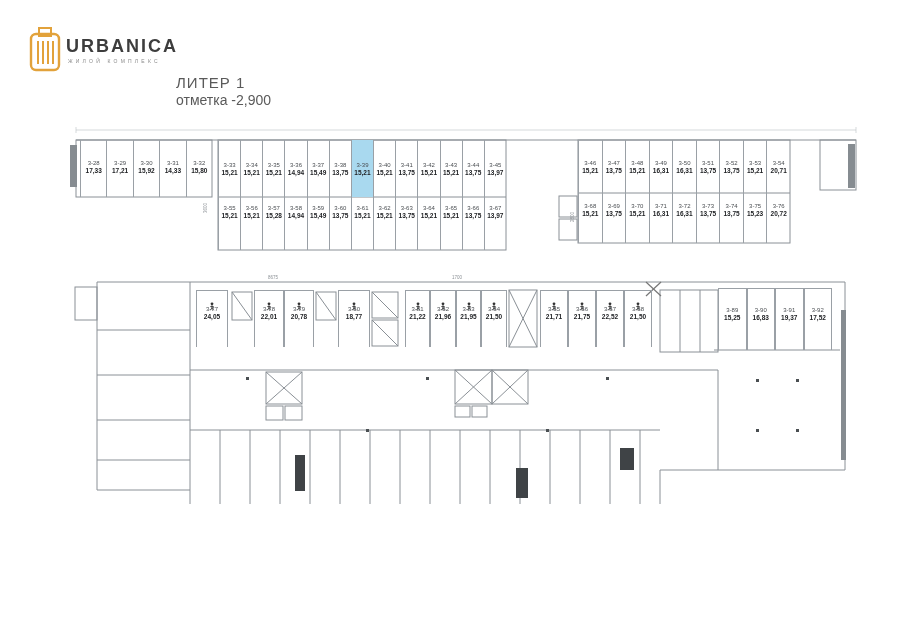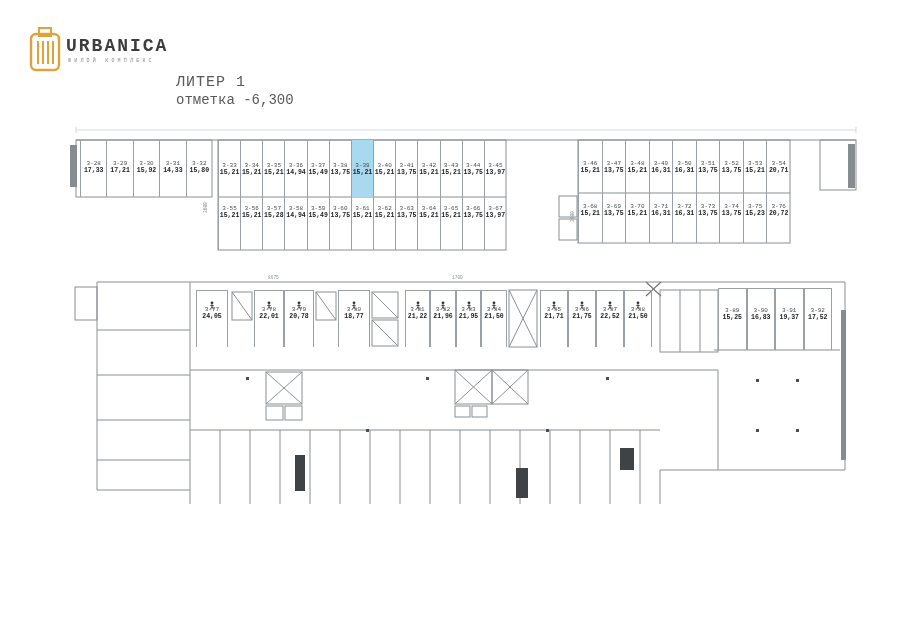--- a/index.html
+++ b/index.html
@@ -1,17 +1,17 @@
 <!DOCTYPE html>
 <html><head>
 <meta charset="utf-8">
 <style>
   html,body{margin:0;padding:0;background:#fff;}
   .page{position:relative;width:900px;height:504px;background:#fff;overflow:hidden;
-        font-family:Liberation Mono, monospace;color:#3c4043;}
+        font-family:Liberation Sans, sans-serif;color:#3c4043;}
   .abs{position:absolute;}
   
   .brand{position:absolute;left:66px;top:36px;font-size:18px;font-weight:700;
          letter-spacing:2px;color:#3d3d3d;}
   .brand-sub{position:absolute;left:68px;top:58px;font-size:5px;letter-spacing:3.2px;color:#8a8a8a;}
   .title{position:absolute;left:175px;top:36px;font-size:22px;font-weight:700;
          letter-spacing:4px;color:#4a4a4a;}
   .sub1{position:absolute;left:176px;top:74px;font-size:15px;color:#5a5a5a;letter-spacing:1px;}
   .sub2{position:absolute;left:176px;top:92px;font-size:14px;color:#5a5a5a;}
   
@@ -43,21 +43,21 @@
     <rect x="11" y="2" width="12" height="8" fill="none" stroke="#e2a23b" stroke-width="2"></rect>
     <rect x="3" y="8" width="28" height="36" rx="5" fill="none" stroke="#e2a23b" stroke-width="2.4"></rect>
     <line x1="10" y1="15" x2="10" y2="38" stroke="#e2a23b" stroke-width="2"></line>
     <line x1="15" y1="15" x2="15" y2="38" stroke="#e2a23b" stroke-width="2"></line>
     <line x1="20" y1="15" x2="20" y2="38" stroke="#e2a23b" stroke-width="2"></line>
     <line x1="25" y1="15" x2="25" y2="38" stroke="#e2a23b" stroke-width="2"></line>
   </svg>
   <div class="brand">URBANICA</div>
   <div class="brand-sub">ЖИЛОЙ КОМПЛЕКС</div>
   <div class="sub1">ЛИТЕР 1</div>
-  <div class="sub2">отметка -6,300</div>
+  <div class="sub2">отметка -2,900</div>
 
   <svg class="plan-svg" width="900" height="636">
     <g stroke="#8a9096" stroke-width="1" fill="none">
 
       <line x1="76" y1="130" x2="856" y2="130" stroke="#c3c8cc" stroke-width="0.7"></line>
       <line x1="76" y1="127" x2="76" y2="133" stroke="#c3c8cc" stroke-width="0.7"></line>
       <line x1="856" y1="127" x2="856" y2="133" stroke="#c3c8cc" stroke-width="0.7"></line>
 
       <line x1="76" y1="140" x2="856" y2="140"></line>
       <rect x="76" y="140" width="136" height="57"></rect>

